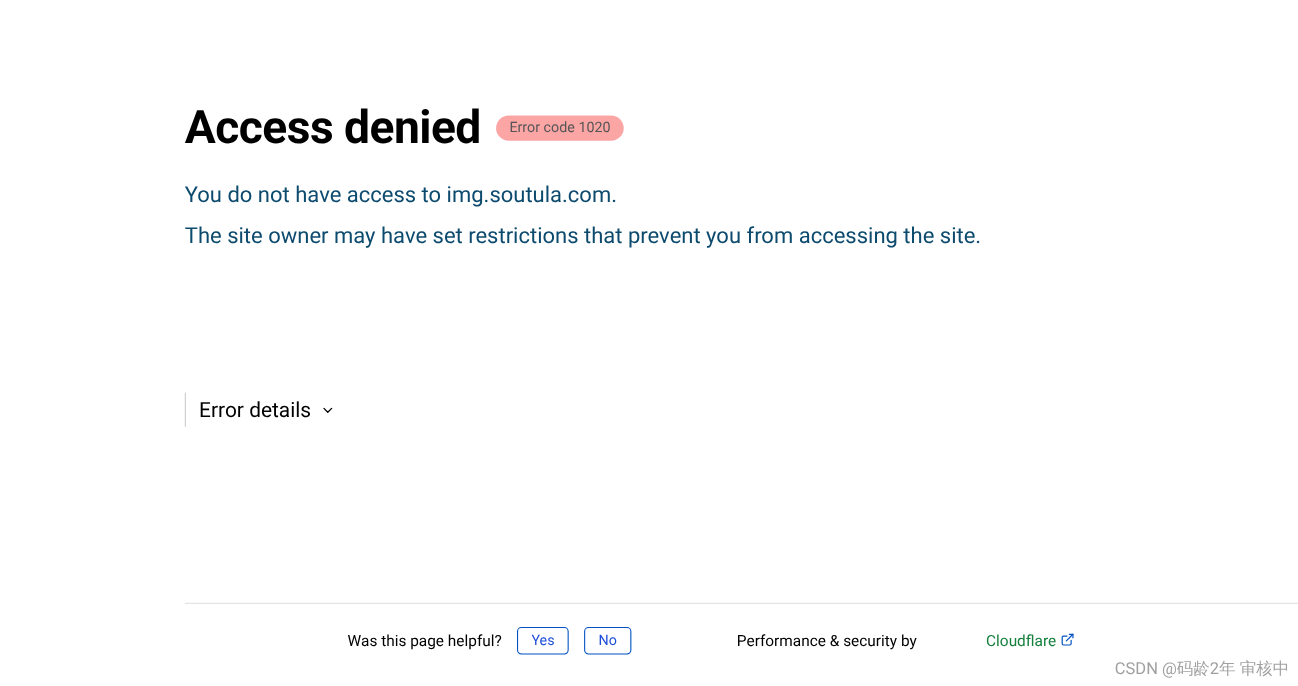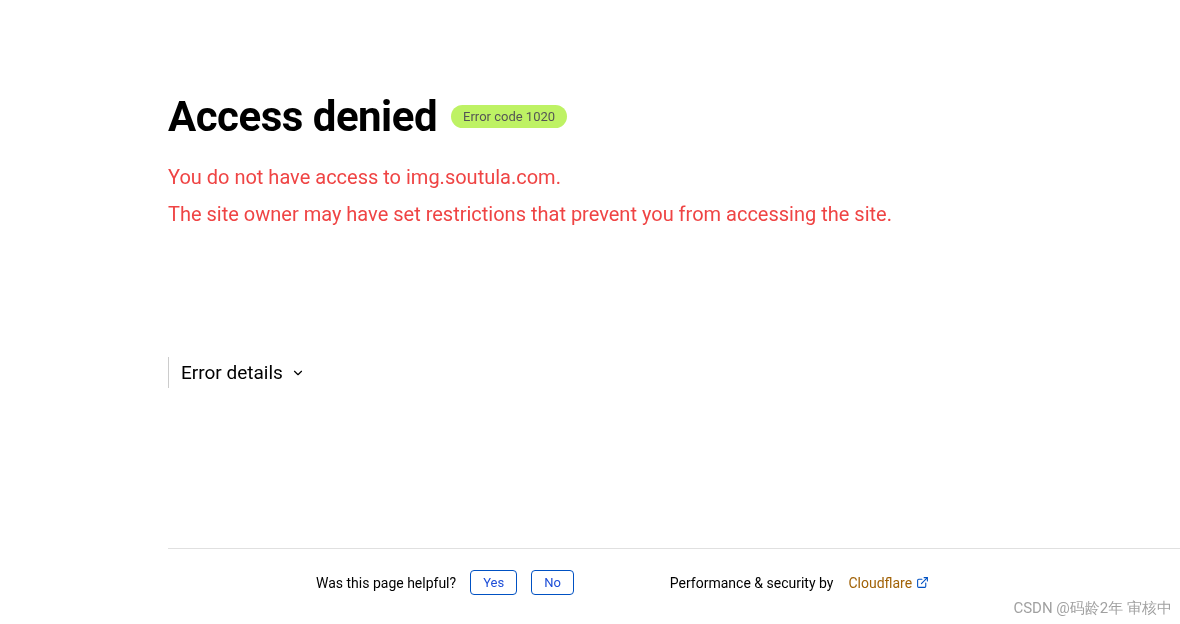--- a/index.html
+++ b/index.html
@@ -21,32 +21,32 @@
       margin-bottom: 18px;
     }
     .title {
       font-size: 42px;
       font-weight: 700;
       letter-spacing: -0.5px;
       color: #000;
       text-align: center;
     }
     .error-badge {
-      background: #bef264;
+      background: #fca5a5;
       color: #555;
       font-size: 13px;
       padding: 4px 12px;
       border-radius: 14px;
       font-weight: 400;
       white-space: nowrap;
     }
     .message {
       font-size: 20px;
       line-height: 1.85;
-      color: #ef4444;
+      color: #0c4a6e;
       font-weight: 400;
     }
     .details-toggle {
       display: inline-flex;
       align-items: center;
       gap: 8px;
       margin-top: 124px;
       border-left: 1px solid #ccc;
       padding: 4px 0 4px 12px;
       cursor: pointer;
@@ -92,26 +92,26 @@
       cursor: pointer;
       font-family: inherit;
     }
     .footer-right {
       display: flex;
       align-items: center;
       gap: 15px;
       margin-left: 96px;
     }
     .cf-link {
-      color: #a16207;
+      color: #15803d;
       text-decoration: none;
       display: inline-flex;
-      align-items: center;
       gap: 4px;
       cursor: pointer;
+      margin-left: 48px;
     }
     .external-icon svg {
       display: block;
     }
     .watermark {
       position: absolute;
       right: 8px;
       bottom: 6px;
       font-size: 15px;
       color: rgba(120,120,120,0.7);

